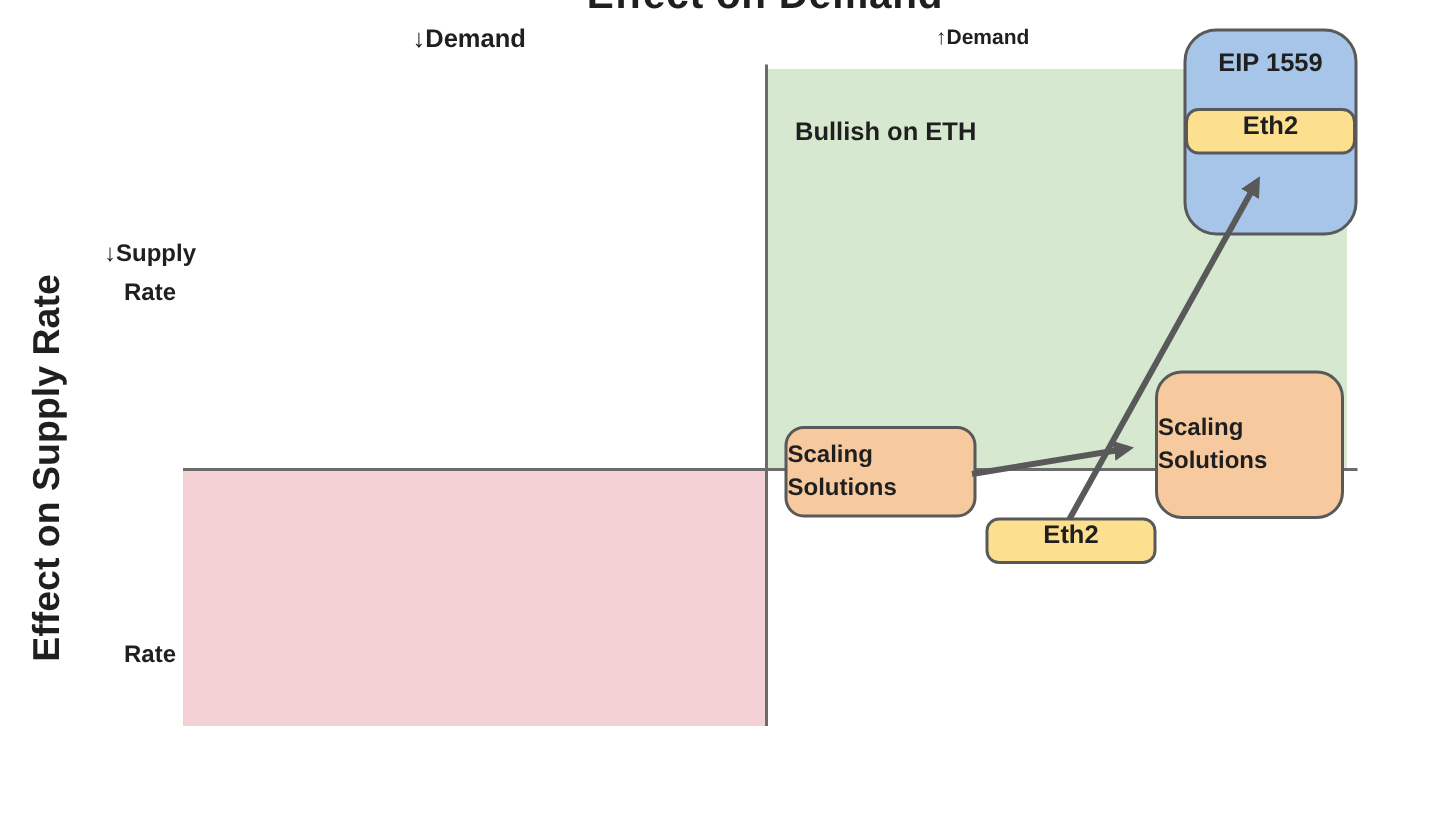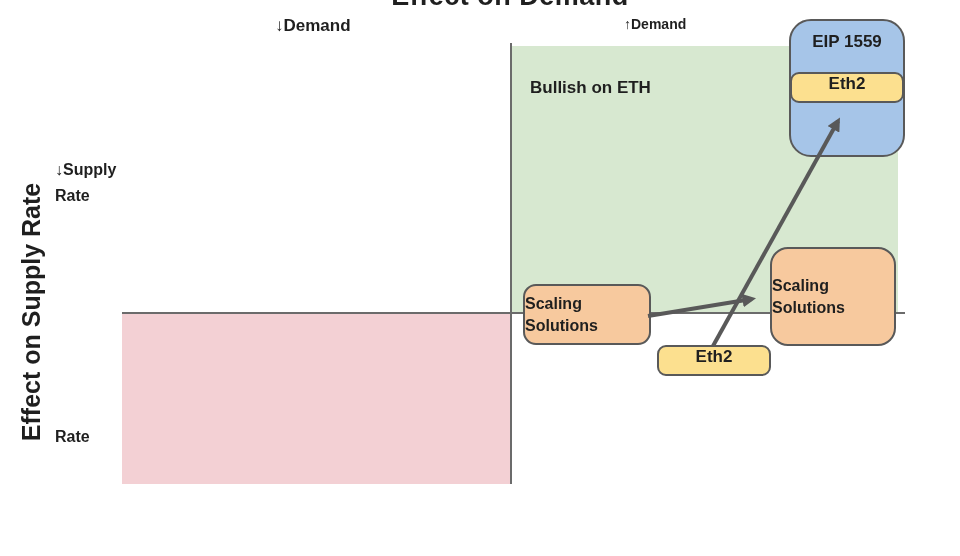--- a/index.html
+++ b/index.html
@@ -16,21 +16,21 @@
   
   .quad-bullish{left:511px;top:46px;width:387px;height:267px;background:#d7e8d0;}
   .quad-bearish{left:122px;top:313px;width:389px;height:243px;background:#f3d0d4;}
   
   .axis-v{left:510px;top:43px;width:2px;height:513px;background:#6b6b6b;}
   .axis-h{left:122px;top:312px;width:783px;height:2px;background:#6b6b6b;}
   
   .lbl{font-weight:bold;white-space:nowrap;}
   .demand-down{left:275px;top:16px;font-size:17px;}
   .demand-up{left:624px;top:16px;font-size:14px;}
-  .supply-block{width:90px;font-size:16px;font-weight:bold;line-height:26px;}
+  .supply-block{width:90px;text-align:center;font-size:16px;font-weight:bold;line-height:26px;}
   .supply-down{left:55px;top:157px;}
   .supply-up{left:55px;top:424px;}
   .y-axis-label{
     left:-107px;top:296px;width:280px;height:32px;text-align:center;
     font-size:25px;font-weight:bold;transform:rotate(-90deg);
   }
   
   .bullish-caption{left:530px;top:78px;font-size:17px;}
   .bearish-caption{left:150px;top:533px;font-size:17px;}
   

